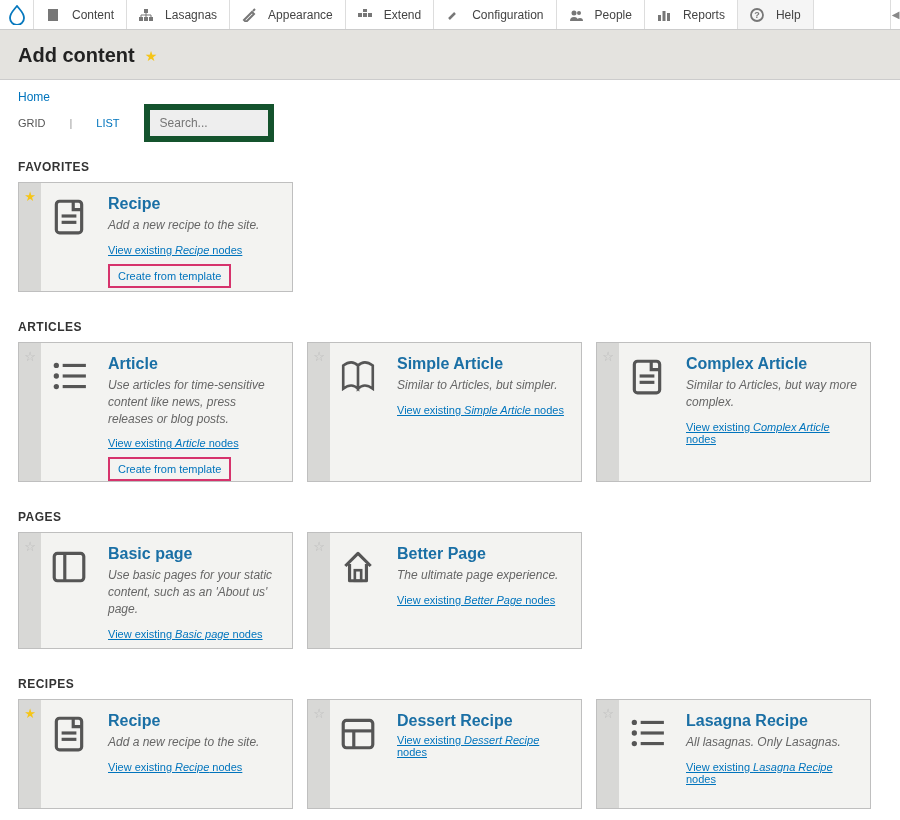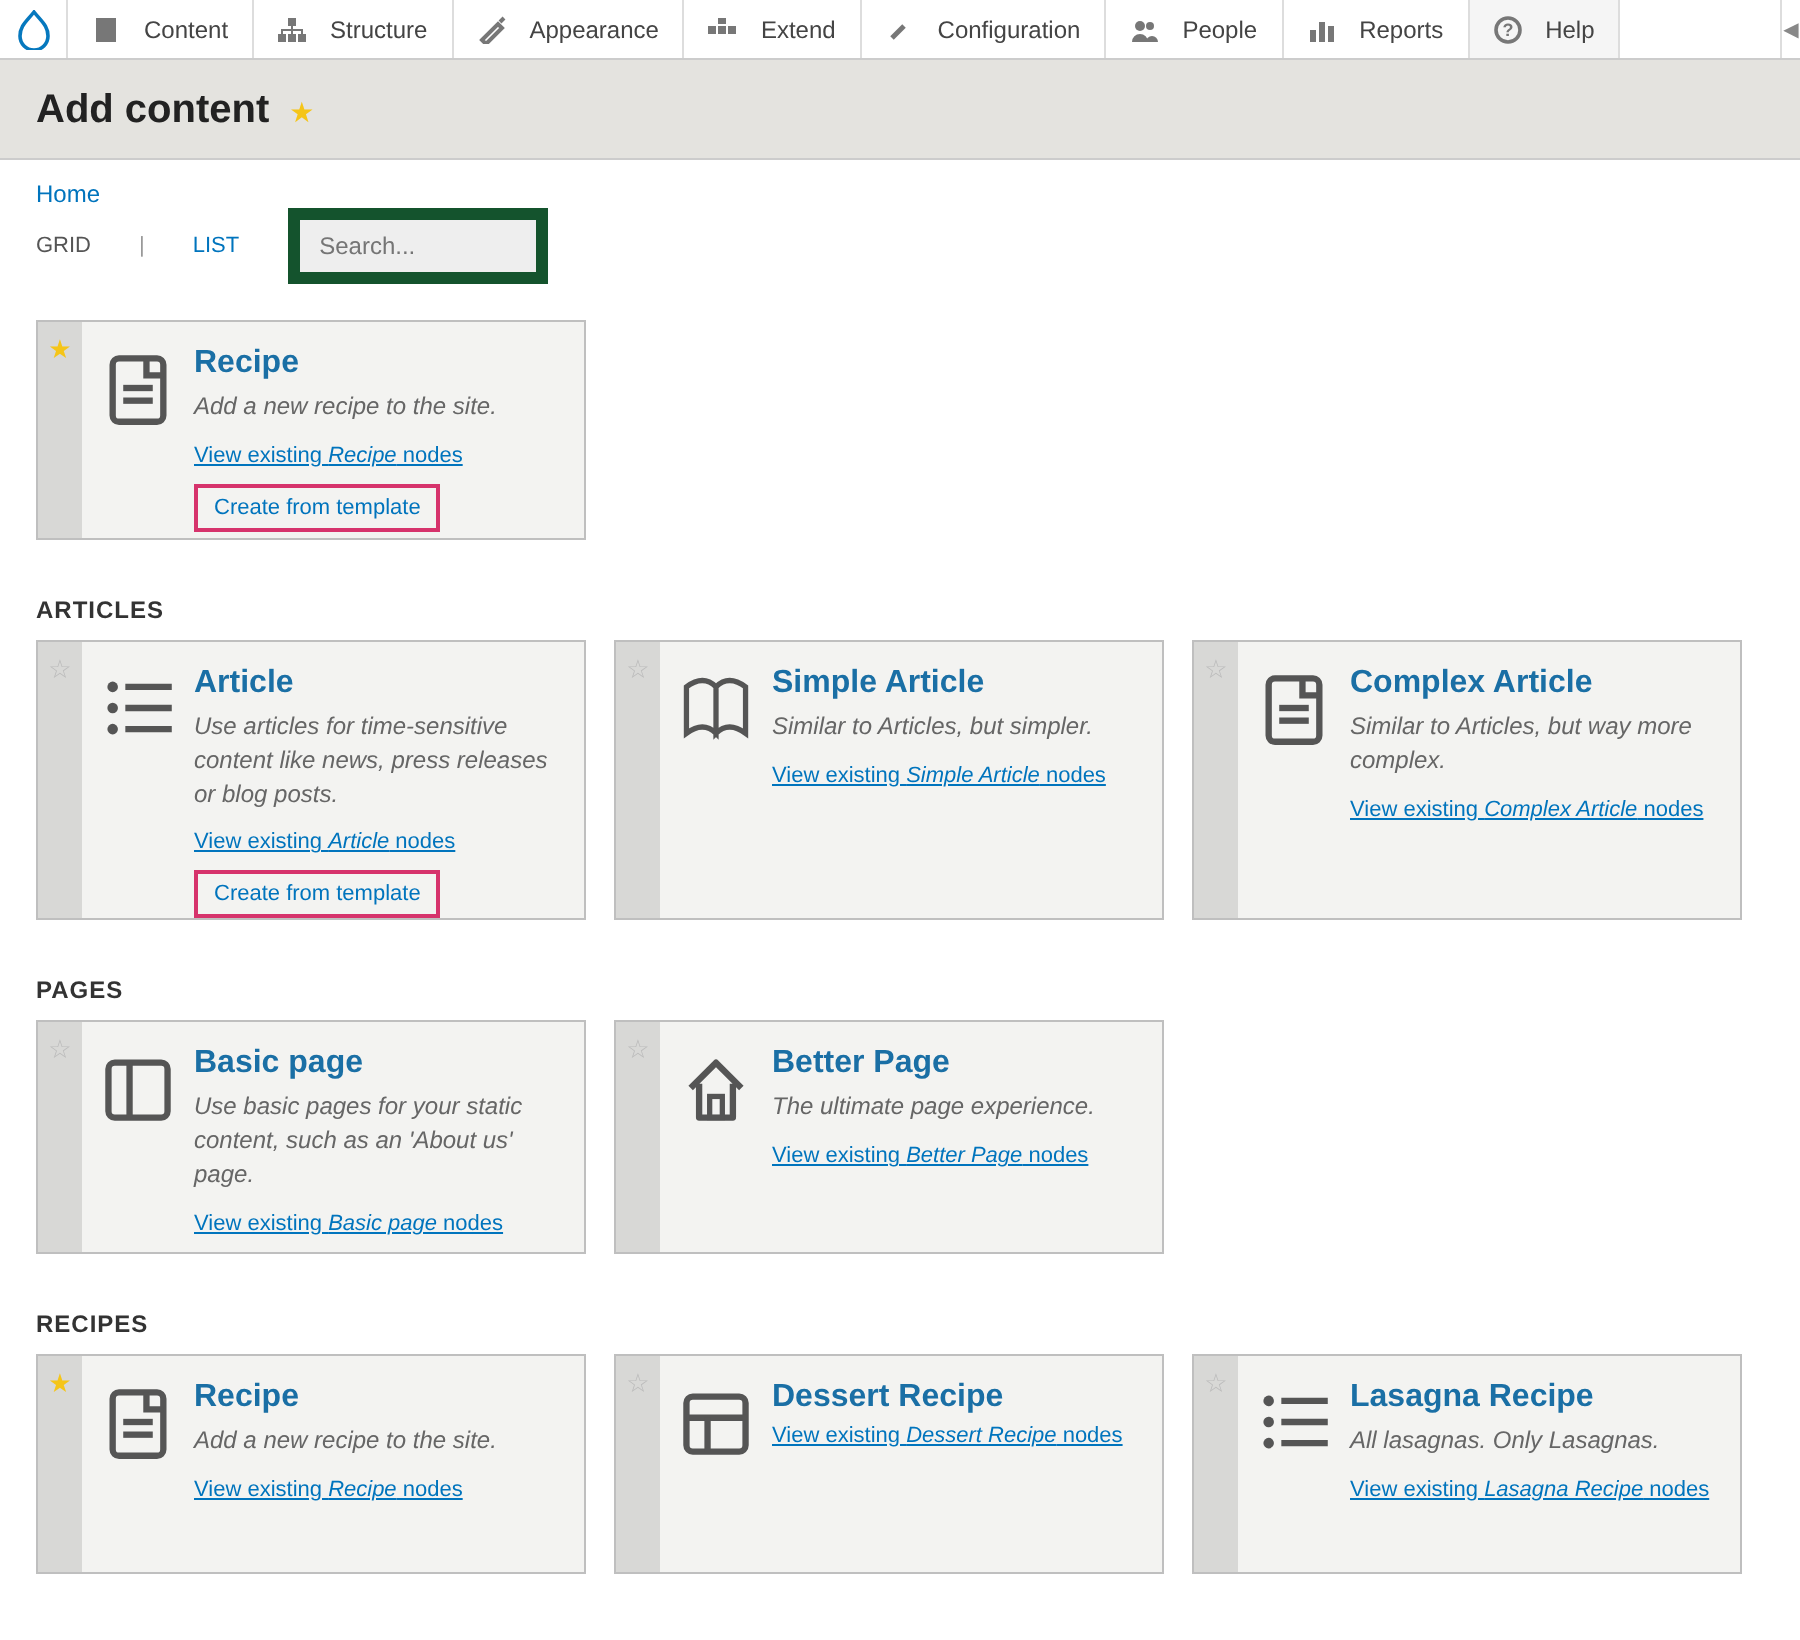--- a/index.html
+++ b/index.html
@@ -111,20 +111,21 @@
     .card .icon-col {
       width: 56px;
       display: flex;
       justify-content: center;
       padding-top: 14px;
       color: #555;
     }
     .card .body-col {
       flex: 1;
       padding: 12px 12px 0 0;
+      margin-left: 11px;
     }
     .card-title {
       color: #1a6fa5;
       font-weight: bold;
       font-size: 16px;
       margin-bottom: 4px;
       cursor: pointer;
     }
     .card-desc {
       font-style: italic;
@@ -220,21 +221,21 @@
   <div class="toolbar-item">
     <span class="icon-slot">
         <svg width="14" height="12" viewBox="0 0 14 12">
           <rect x="5" y="0" width="4" height="4" fill="#777"></rect>
           <rect x="0" y="8" width="4" height="4" fill="#777"></rect>
           <rect x="5" y="8" width="4" height="4" fill="#777"></rect>
           <rect x="10" y="8" width="4" height="4" fill="#777"></rect>
           <path d="M7 4 v2 M7 6 h-5 v2 M7 6 h5 v2 M7 6 v2" stroke="#777" stroke-width="1" fill="none"></path>
         </svg>
       </span>
-    <span>Structure</span>
+    <span>Lasagnas</span>
   </div>
   <div class="toolbar-item">
     <span class="icon-slot">
         <svg width="14" height="14" viewBox="0 0 14 14">
           <path d="M2 12 L10 4 l2 2 L4 14 z M11 3 l2 -2" stroke="#777" stroke-width="2" fill="none"></path>
         </svg>
       </span>
     <span>Appearance</span>
   </div>
   <div class="toolbar-item">
@@ -300,20 +301,21 @@
   </div>
 
   <div class="view-toggle-row">
     <span>GRID</span>
     <span class="sep">|</span>
     <span class="link">LIST</span>
     <input class="search-input" type="text" placeholder="Search..." style="">
   </div>
 
   <div id="sections-mount">
+      <div class="section-heading">FAVORITES</div>
       <div class="card-grid">
         <div class="card">
           <div class="fav-col">
             <span class="star">★</span>
           </div>
           <div class="icon-col">
             <svg width="38" height="38" viewBox="0 0 36 36">
               <use href="#i-doc"></use>
             </svg>
           </div>

